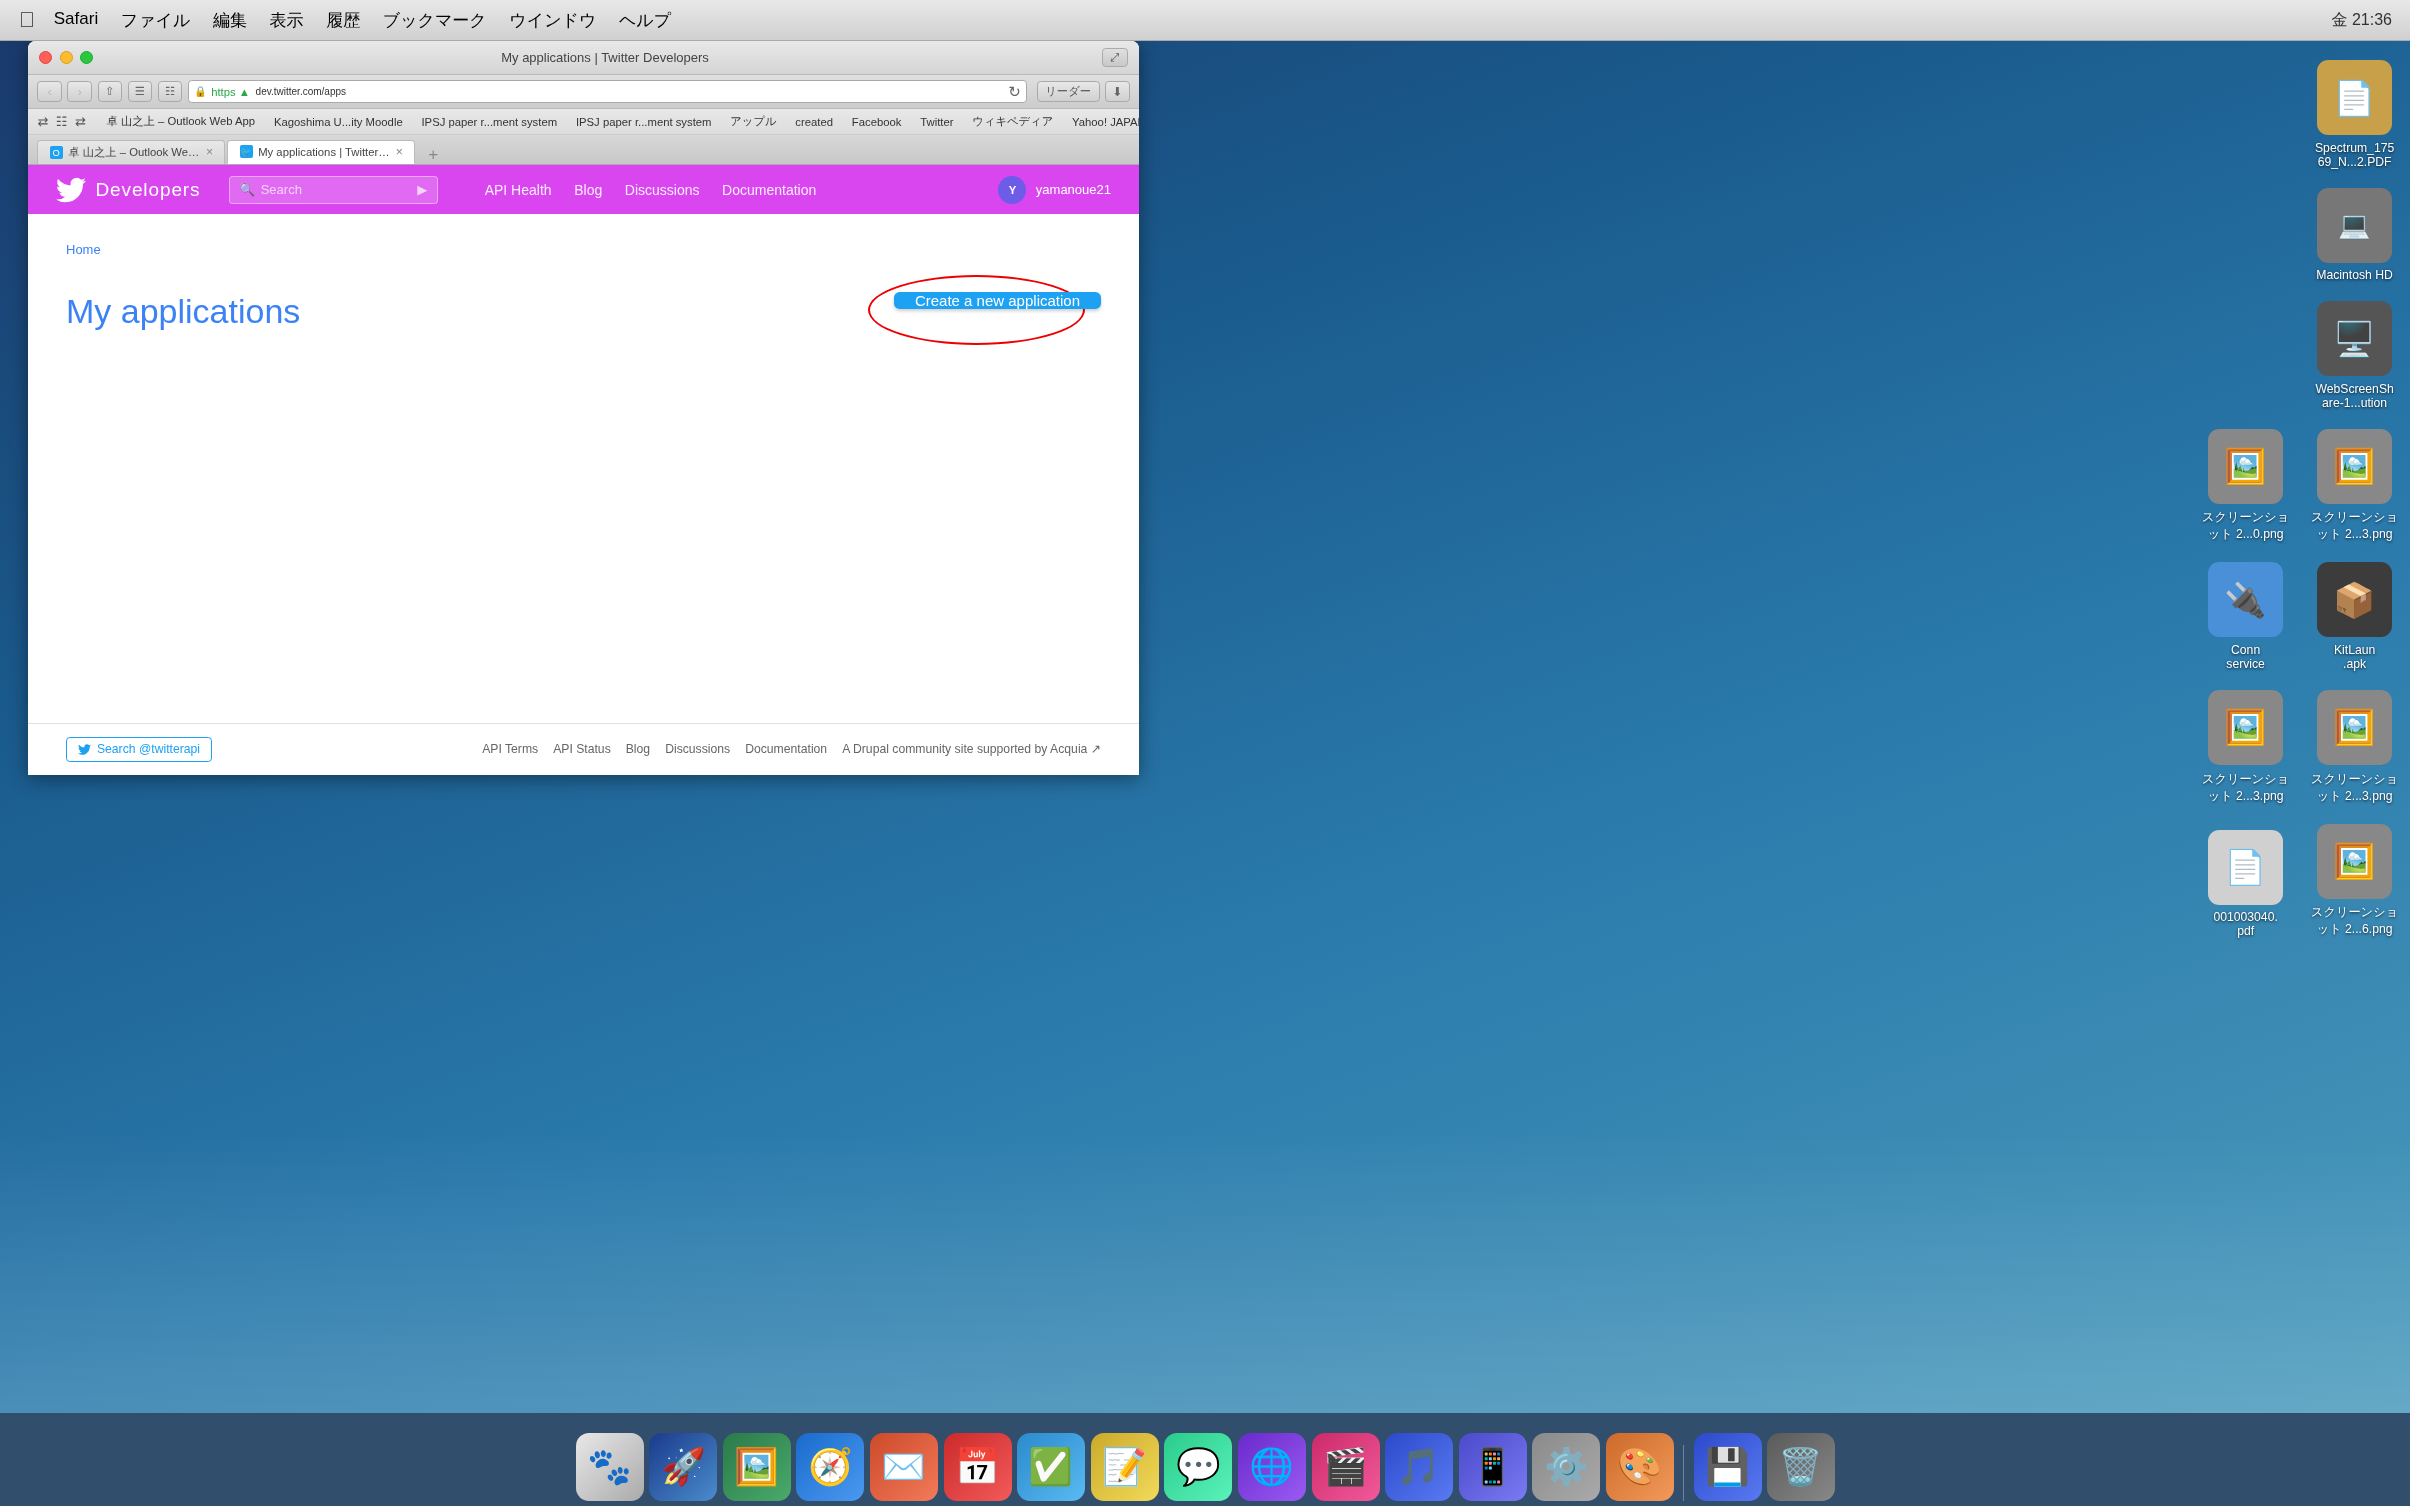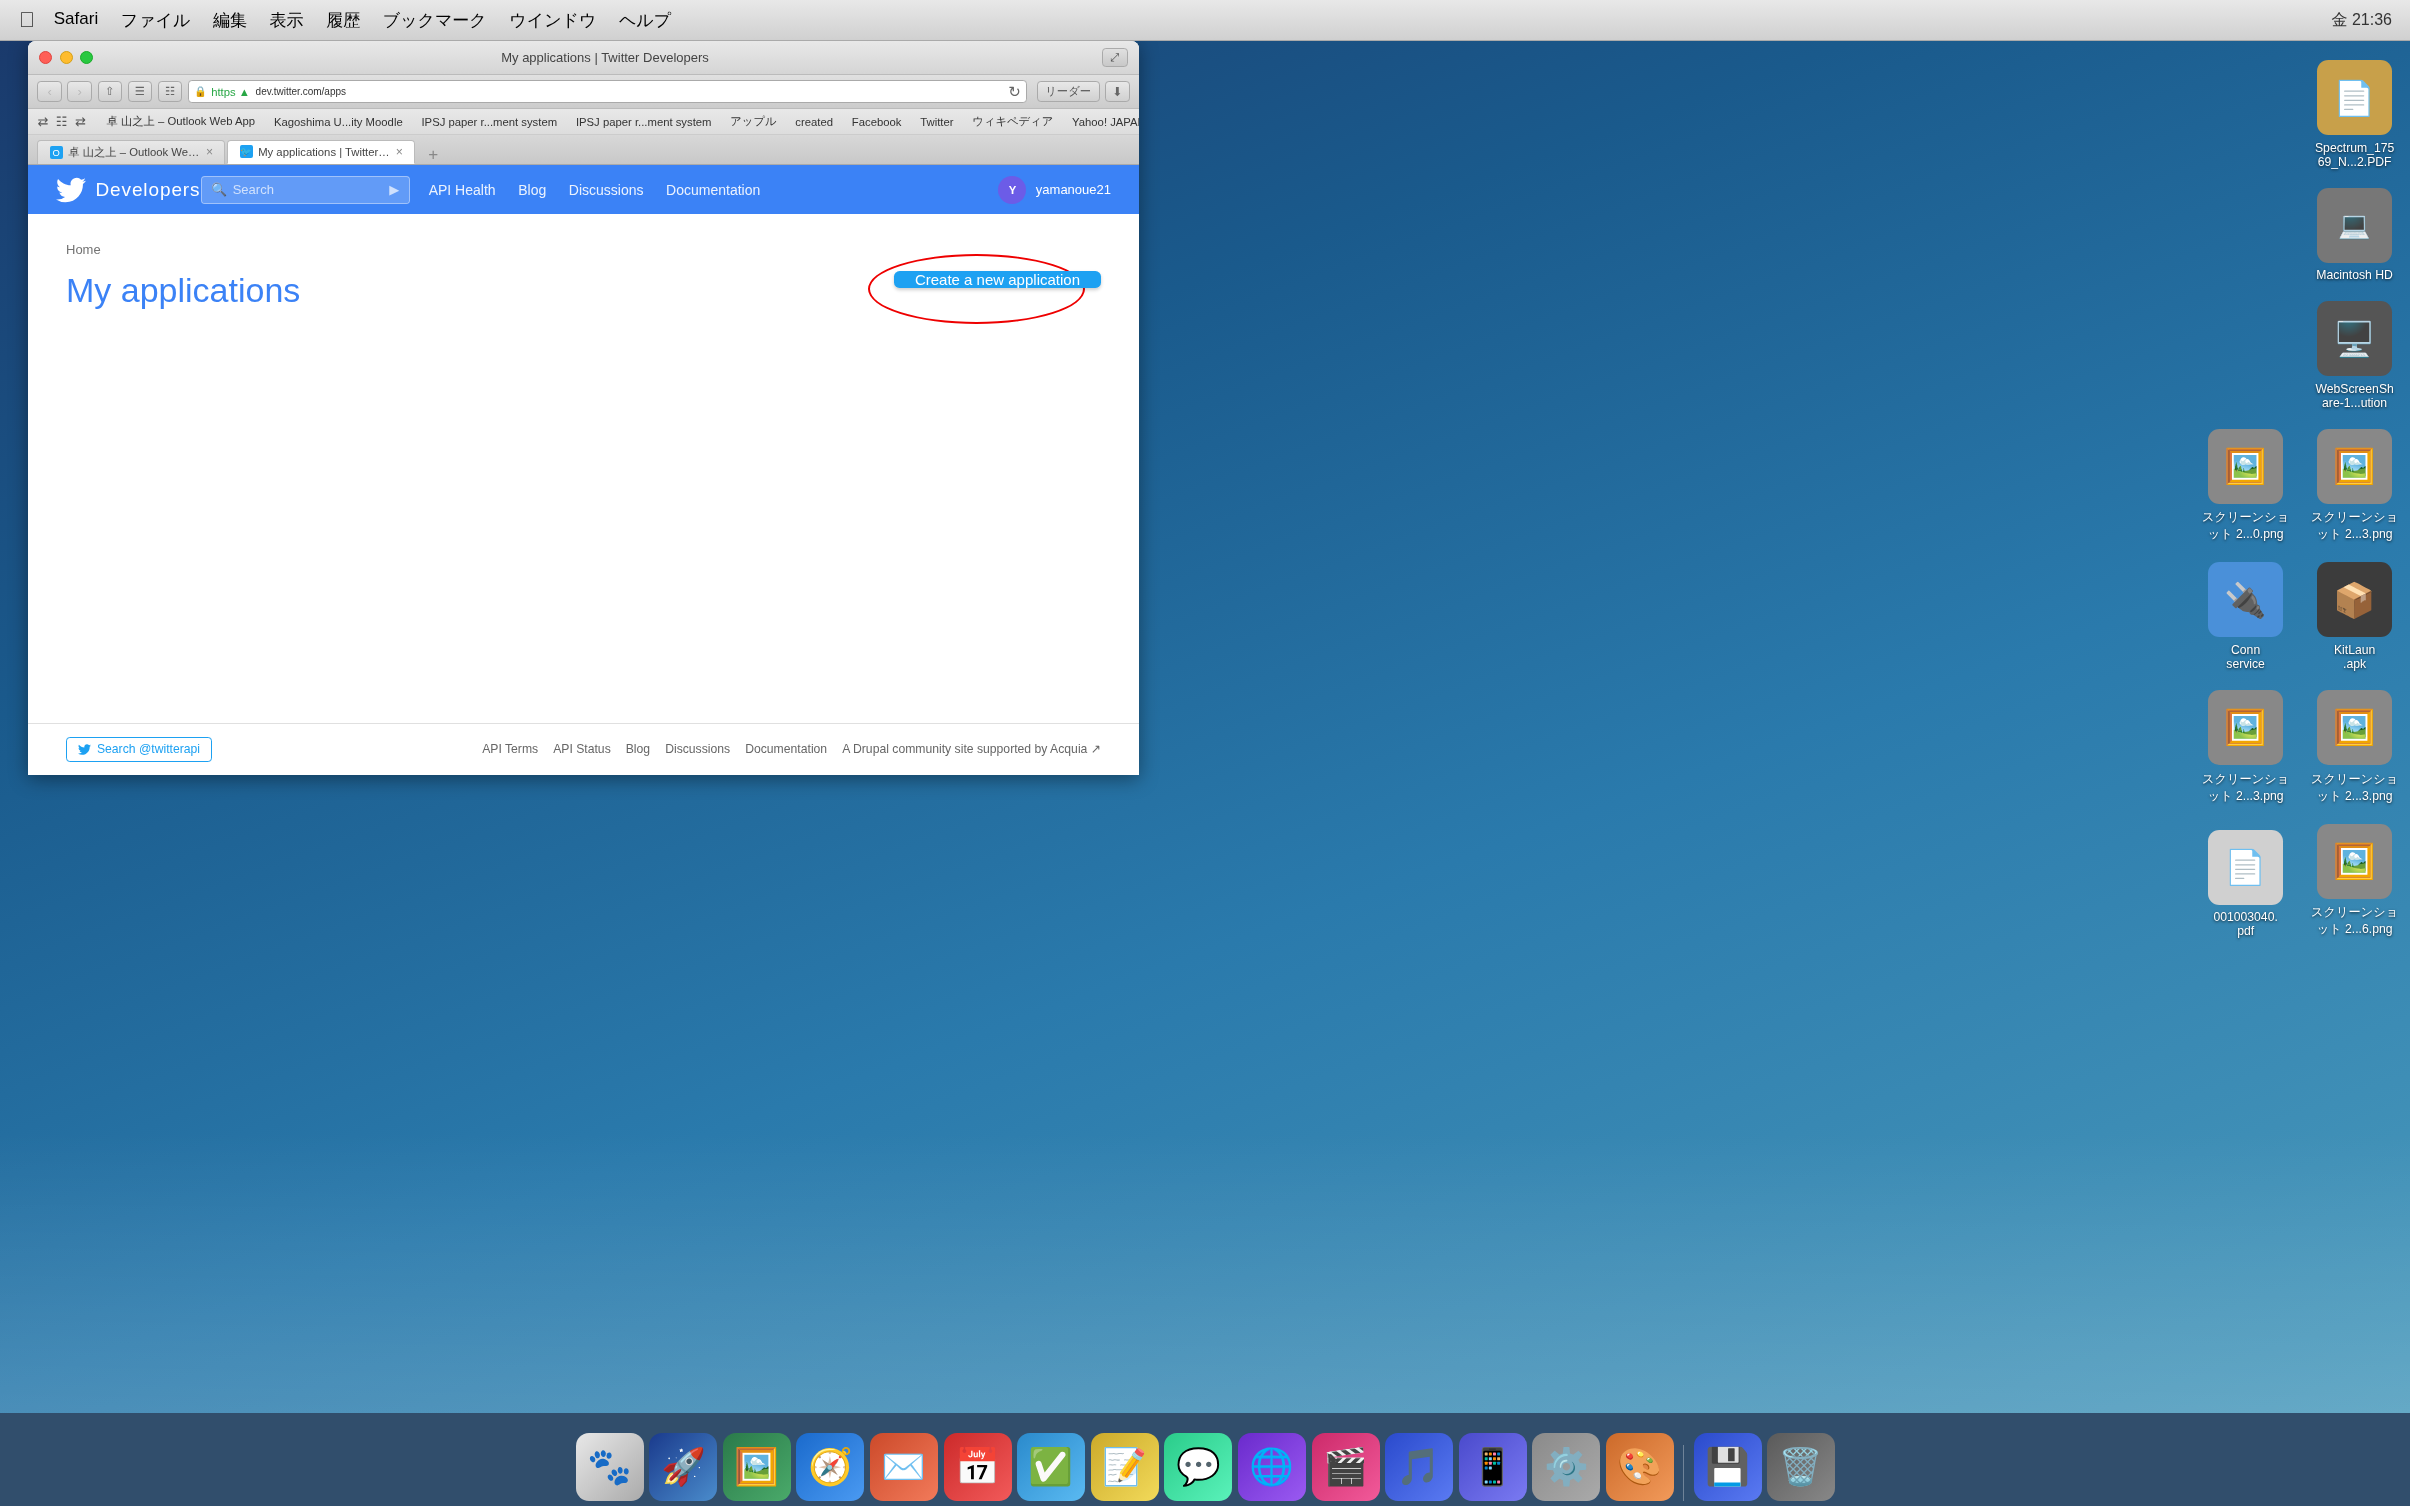--- a/index.html
+++ b/index.html
@@ -255,25 +255,26 @@
     
     .site-content {
       flex: 1;
       overflow: hidden;
       display: flex;
       flex-direction: column;
     }
 
     
     .tw-nav {
-      background: #3b82f6;
+      background: #d946ef;
       height: 49px;
       display: flex;
       align-items: center;
       padding: 4px 28px;
+      gap: 28px;
       flex-shrink: 0;
     }
     .tw-logo {
       display: flex;
       align-items: center;
       gap: 9.4px;
       color: white;
       font-size: 19px;
       font-weight: 300;
       letter-spacing: 0.9px;
@@ -342,22 +343,22 @@
     .main-content {
       flex: 1;
       background: white;
       padding: 28px 38px;
       overflow: hidden;
     }
 
     
     .breadcrumb {
       font-size: 13px;
-      color: #737373;
-      margin-bottom: 14px;
+      color: #3b82f6;
+      margin-bottom: 35px;
       cursor: pointer;
     }
 
     
     .page-header {
       display: flex;
       align-items: flex-start;
       justify-content: space-between;
       margin-bottom: 22.6px;
     }

